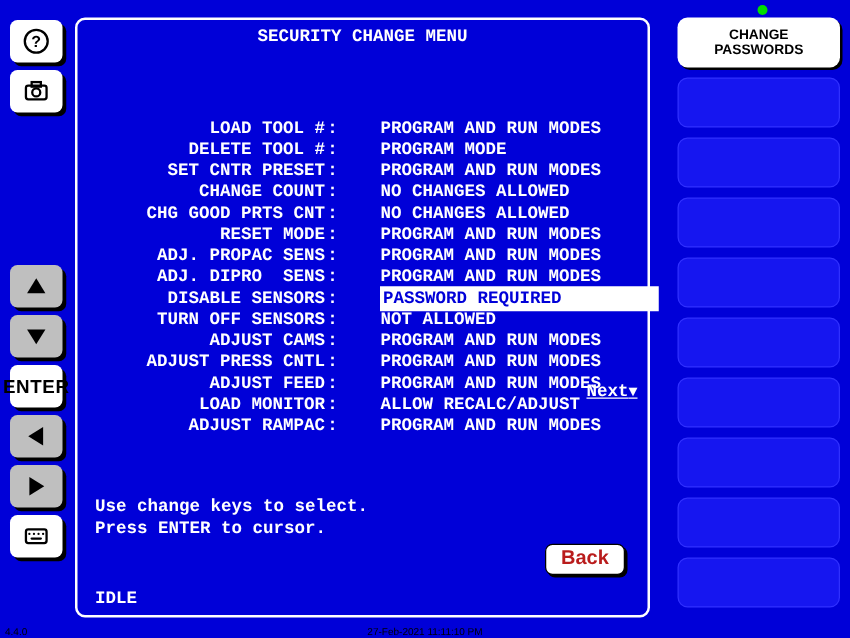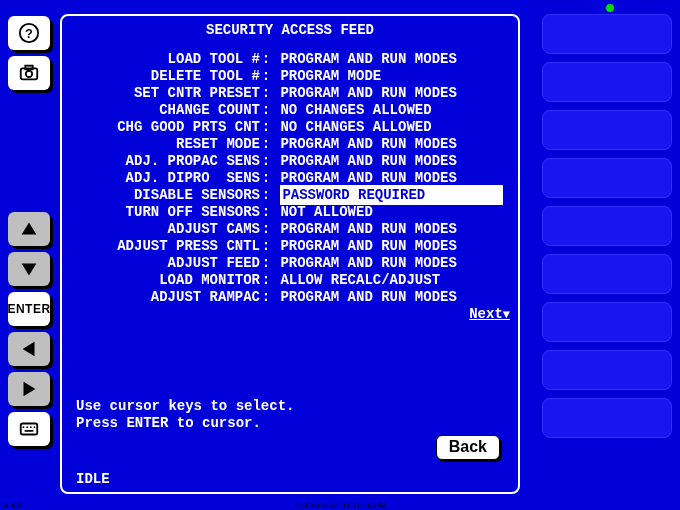--- a/index.html
+++ b/index.html
@@ -44,21 +44,21 @@
     box-shadow: 3px 3px 0 #000;
     display: flex;
     align-items: center;
     justify-content: center;
     border-radius: 6px;
   }
   .left-btn.grey { background: #bfbfbf; }
   .left-btn svg { width: 22px; height: 22px; }
   .enter-txt {
     font-family: Arial, sans-serif;
-    font-size: 12px;
+    font-size: 15px;
     font-weight: bold;
     letter-spacing: 0.5px;
   }
   
   .main-panel {
     position: absolute;
     left: 60px;
     top: 14px;
     width: 460px;
     height: 480px;
@@ -72,42 +72,42 @@
     font-weight: bold;
   }
   .title {
     text-align: center;
     margin-bottom: 12px;
   }
   .settings {
     white-space: pre;
   }
   .row { height: 17px; }
-  .label { display: inline-block; width: 190px; text-align: right; }
+  .label { display: inline-block; width: 190px; text-align: right; margin-top: 44px; }
   .colon { display: inline-block; width: 12px; text-align: center; }
-  .value-wrap { display: inline-block; width: 230px; text-align: left; }
+  .value-wrap { display: inline-block; width: 230px; text-align: left; margin-left: 24px; }
   .value-sel {
     background: #fff;
     color: #0000d8;
     padding: 2px 2px;
   }
   .next-row { text-align: right; padding-left: 190px; text-decoration: underline; }
   .arrow-dn { font-size: 12px; }
   .help-text {
     position: absolute;
     left: 14px;
     bottom: 60px;
     white-space: pre;
   }
   .back-btn {
     position: absolute;
     right: 18px;
     bottom: 32px;
     background: #fff;
-    color: #000000;
+    color: #b91c1c;
     font: bold 16px Arial, sans-serif;
     padding: 2px 12px 3px;
     border: 1px solid #000;
     border-radius: 6px;
     box-shadow: 2px 2px 0 #000;
   }
   .status {
     position: absolute;
     left: 14px;
     bottom: 4px;
@@ -210,32 +210,36 @@
           <line x1="6" y1="10" x2="6" y2="10" stroke="#000" stroke-width="2" stroke-linecap="round"></line>
           <line x1="10" y1="10" x2="10" y2="10" stroke="#000" stroke-width="2" stroke-linecap="round"></line>
           <line x1="14" y1="10" x2="14" y2="10" stroke="#000" stroke-width="2" stroke-linecap="round"></line>
           <line x1="18" y1="10" x2="18" y2="10" stroke="#000" stroke-width="2" stroke-linecap="round"></line>
           <line x1="8" y1="14" x2="16" y2="14" stroke="#000" stroke-width="2" stroke-linecap="round"></line>
         </svg>
     </div>
   </div>
 
   <div class="main-panel">
-    <div class="title">SECURITY ACCESS FEED</div>
+    <div class="title">SECURITY CHANGE MENU</div>
     <div class="settings" id="settings-list"><div class="row"><span class="label">LOAD TOOL #</span><span class="colon">:</span> <span class="value-wrap"><span>PROGRAM AND RUN MODES</span></span></div><div class="row"><span class="label">DELETE TOOL #</span><span class="colon">:</span> <span class="value-wrap"><span>PROGRAM MODE</span></span></div><div class="row"><span class="label">SET CNTR PRESET</span><span class="colon">:</span> <span class="value-wrap"><span>PROGRAM AND RUN MODES</span></span></div><div class="row"><span class="label">CHANGE COUNT</span><span class="colon">:</span> <span class="value-wrap"><span>NO CHANGES ALLOWED</span></span></div><div class="row"><span class="label">CHG GOOD PRTS CNT</span><span class="colon">:</span> <span class="value-wrap"><span>NO CHANGES ALLOWED</span></span></div><div class="row"><span class="label">RESET MODE</span><span class="colon">:</span> <span class="value-wrap"><span>PROGRAM AND RUN MODES</span></span></div><div class="row"><span class="label">ADJ. PROPAC SENS</span><span class="colon">:</span> <span class="value-wrap"><span>PROGRAM AND RUN MODES</span></span></div><div class="row"><span class="label">ADJ. DIPRO  SENS</span><span class="colon">:</span> <span class="value-wrap"><span>PROGRAM AND RUN MODES</span></span></div><div class="row"><span class="label">DISABLE SENSORS</span><span class="colon">:</span> <span class="value-wrap"><span class="value-sel">PASSWORD REQUIRED         </span></span></div><div class="row"><span class="label">TURN OFF SENSORS</span><span class="colon">:</span> <span class="value-wrap"><span>NOT ALLOWED</span></span></div><div class="row"><span class="label">ADJUST CAMS</span><span class="colon">:</span> <span class="value-wrap"><span>PROGRAM AND RUN MODES</span></span></div><div class="row"><span class="label">ADJUST PRESS CNTL</span><span class="colon">:</span> <span class="value-wrap"><span>PROGRAM AND RUN MODES</span></span></div><div class="row"><span class="label">ADJUST FEED</span><span class="colon">:</span> <span class="value-wrap"><span>PROGRAM AND RUN MODES</span></span></div><div class="row"><span class="label">LOAD MONITOR</span><span class="colon">:</span> <span class="value-wrap"><span>ALLOW RECALC/ADJUST</span></span></div><div class="row"><span class="label">ADJUST RAMPAC</span><span class="colon">:</span> <span class="value-wrap"><span>PROGRAM AND RUN MODES</span></span></div></div>
     <div class="next-row">
       <span>Next</span><span class="arrow-dn">▼</span>
     </div>
-    <div class="help-text"><span>Use cursor keys to select.</span>
+    <div class="help-text"><span>Use change keys to select.</span>
 <span>Press ENTER to cursor.</span></div>
     <div class="back-btn">Back</div>
     <div class="status">IDLE</div>
   </div>
 
   <div class="right-bar">
+    <div class="softkey active">
+      <span>CHANGE</span>
+      <span>PASSWORDS</span>
+    </div>
     <div class="softkey blank"></div>
     <div class="softkey blank"></div>
     <div class="softkey blank"></div>
     <div class="softkey blank"></div>
     <div class="softkey blank"></div>
     <div class="softkey blank"></div>
     <div class="softkey blank"></div>
     <div class="softkey blank"></div>
     <div class="softkey blank"></div>
   </div>

